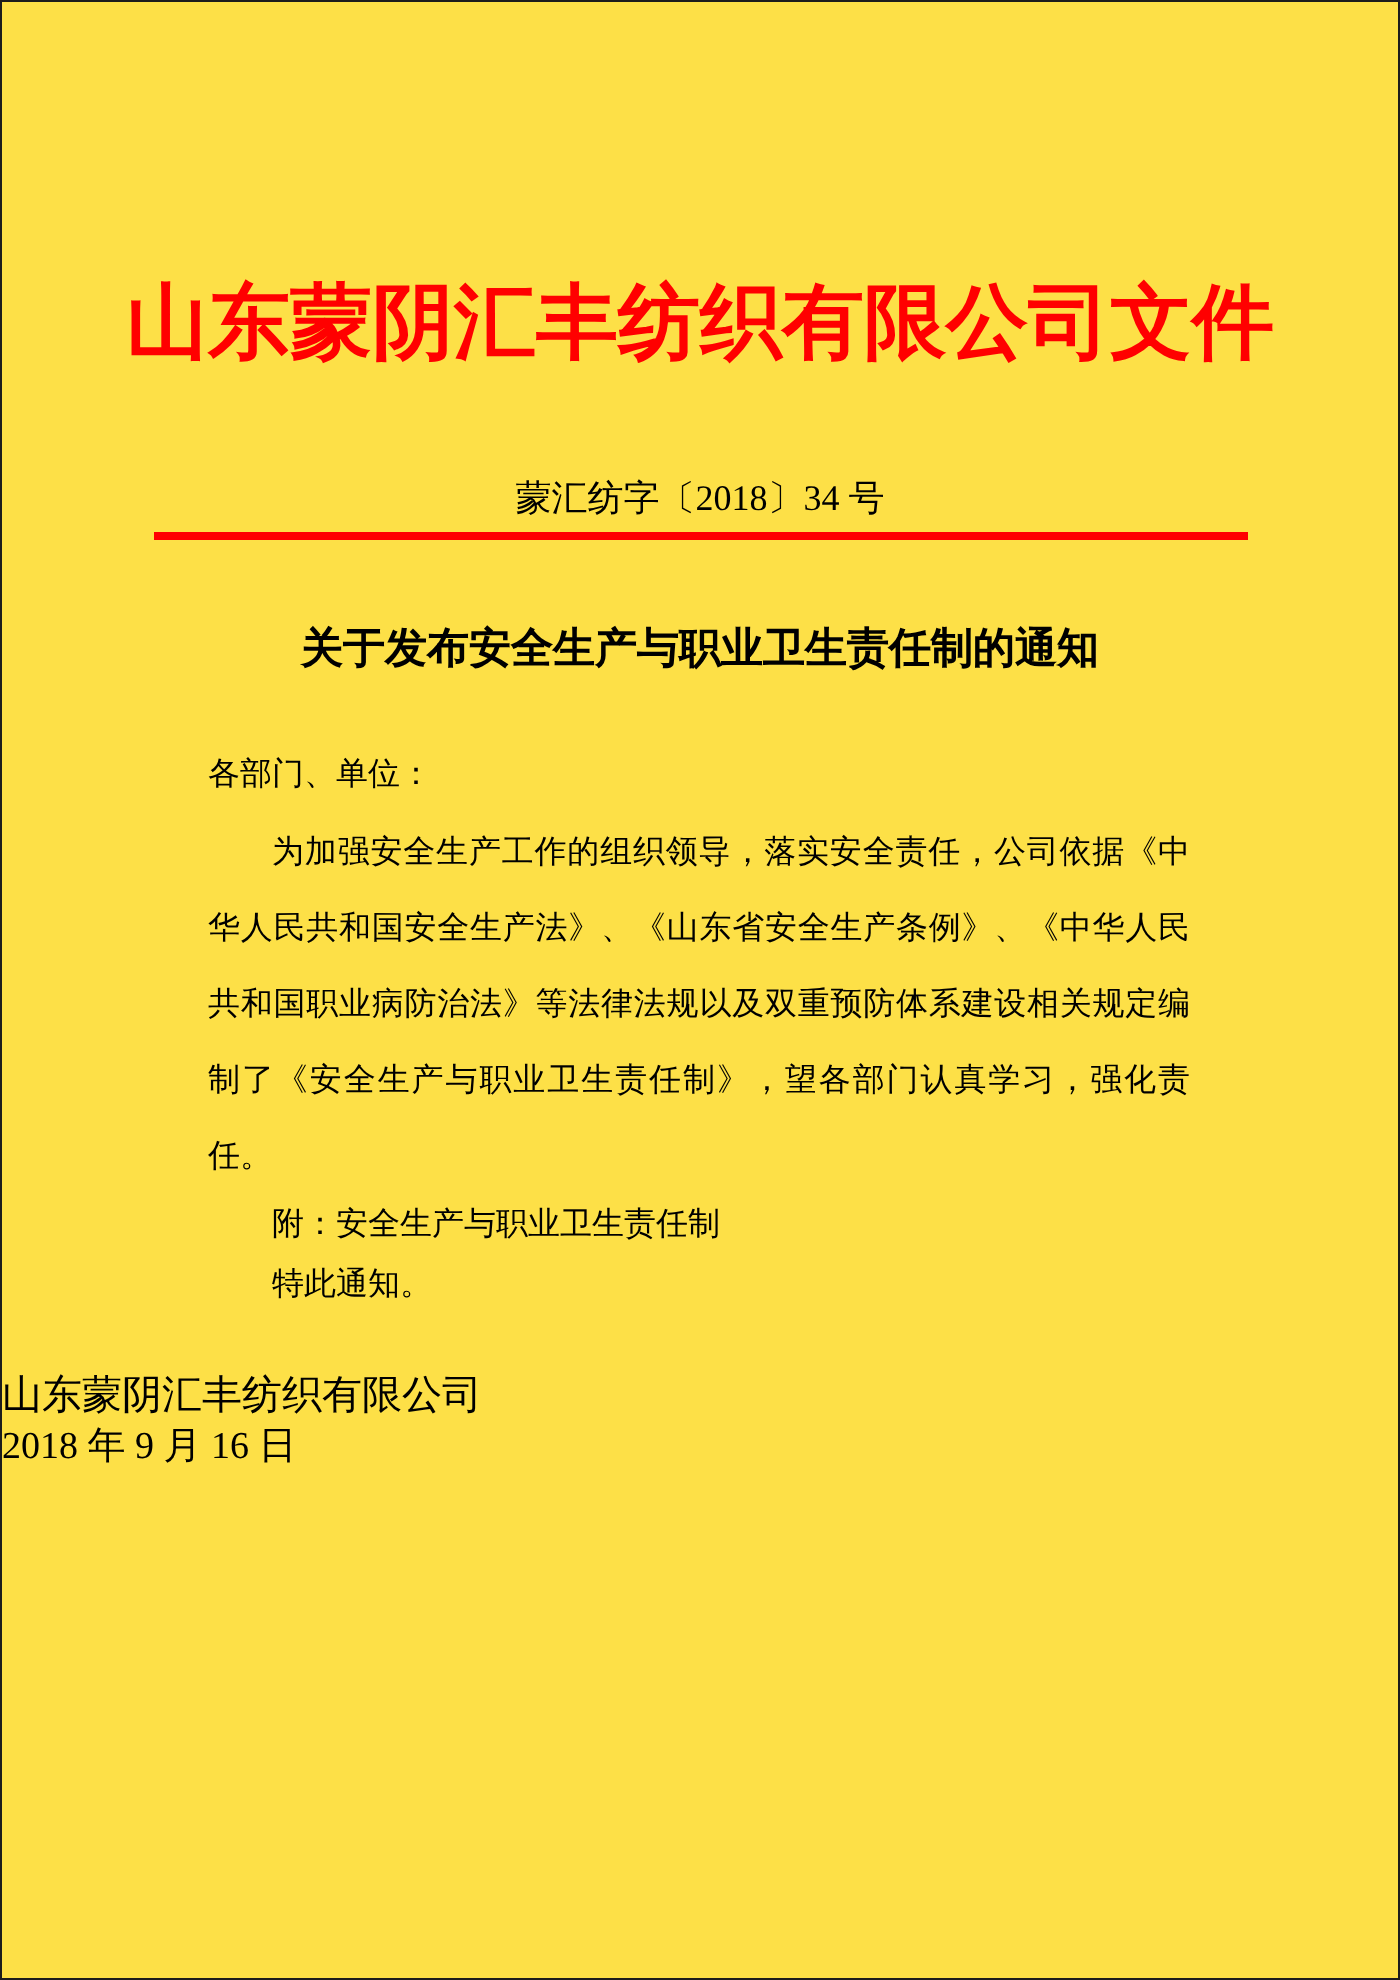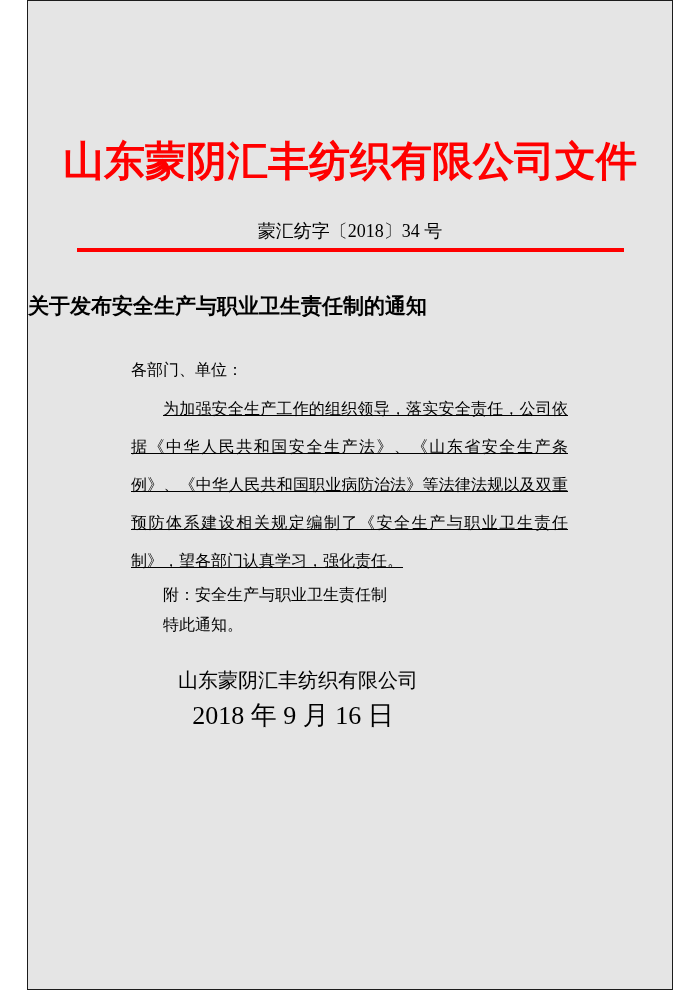--- a/index.html
+++ b/index.html
@@ -1,94 +1,93 @@
 <!DOCTYPE html>
 <html><head>
 <meta charset="utf-8">
 <style>
   * { margin: 0; padding: 0; box-sizing: border-box; }
   html, body { background: #ffffff; }
   body { display: flex; justify-content: center; }
 
   .page {
     position: relative;
-    width: 646px;
+    width: 700px;
     height: 990px;
-    background: #e5e5e5;
+    background: #fde047;
     border: 1px solid #1c1c1c;
     font-family: "Liberation Serif", "DejaVu Serif", serif;
     color: #000000;
     overflow: hidden;
   }
 
   .header-title {
     margin-top: 137px;
     text-align: center;
     font-size: 41px;
     font-weight: 700;
     letter-spacing: 0px;
     line-height: 1.15;
     white-space: nowrap;
   }
 
   .doc-number {
-    margin-top: 36px;
+    margin-top: 54px;
     text-align: center;
     font-size: 18px;
     line-height: 21px;
   }
 
   .red-divider {
     width: 547px;
     height: 4px;
     margin: 6px auto 0 auto;
   }
 
   .notice-title {
     margin-top: 42px;
-    text-align: left;
+    text-align: center;
     font-size: 21px;
     font-weight: 700;
     line-height: 24px;
   }
 
   .doc-body {
     margin: 38px 104px 0 103px;
     font-size: 16px;
     text-align: justify;
   }
 
   .salutation {
     line-height: 28px;
   }
 
   .main-para {
     margin-top: 6px;
     text-indent: 2em;
     line-height: 38px;
-    text-decoration: underline;
   }
 
   .tight-line {
     text-indent: 2em;
     line-height: 30px;
   }
 
   .sig-block {
     margin-top: 28px;
     margin-right: 104px;
-    text-align: center;
+    text-align: left;
     font-size: 20px;
     line-height: 24px;
   }
 
   .sig-date {
-    margin-top: 12px;
+    margin-top: 2px;
     margin-right: 10px;
-    font-size: 26px;
+    font-size: 19px;
   }
 </style>
 </head>
 <body>
 
 <div class="page">
 
   <div class="header-title" style="color: rgb(255, 0, 0);">山东蒙阴汇丰纺织有限公司文件</div>
 
   <div class="doc-number">蒙汇纺字〔2018〕34 号</div>

